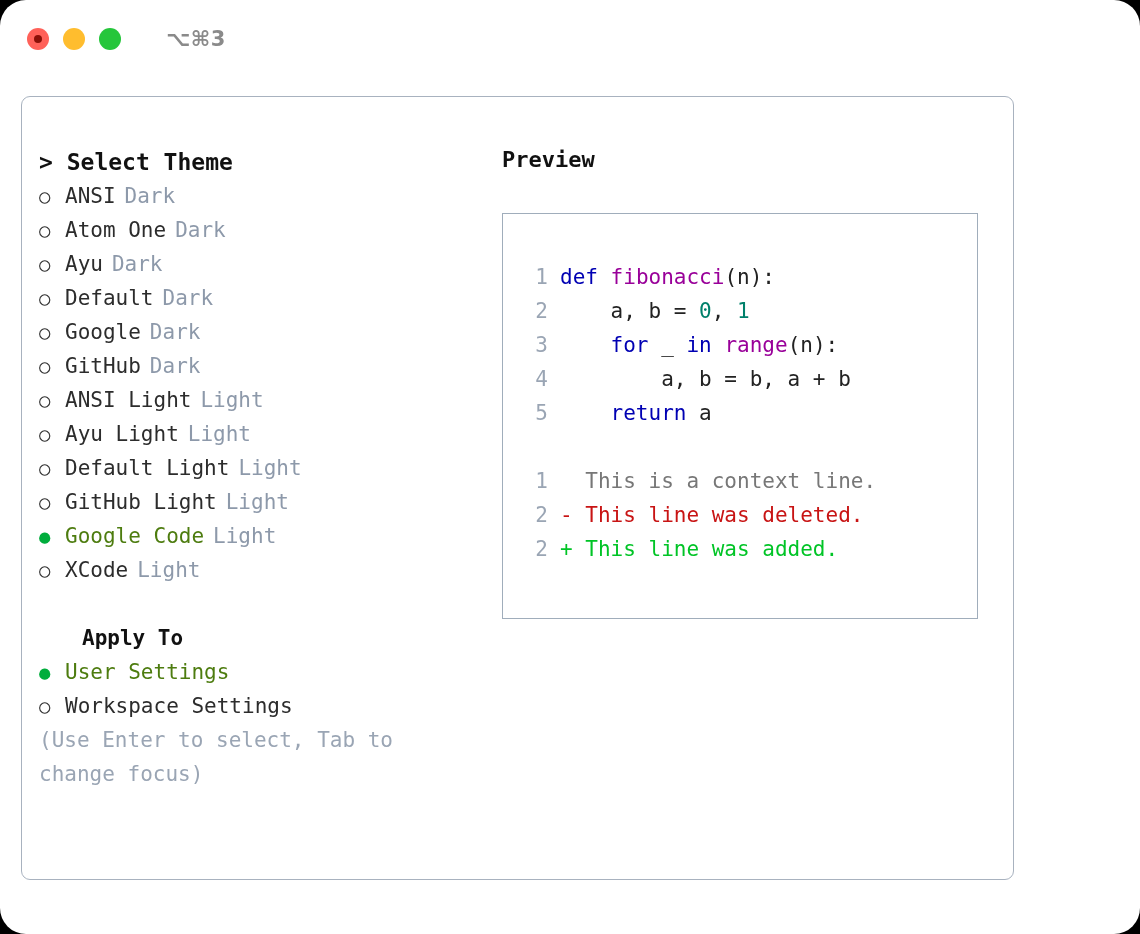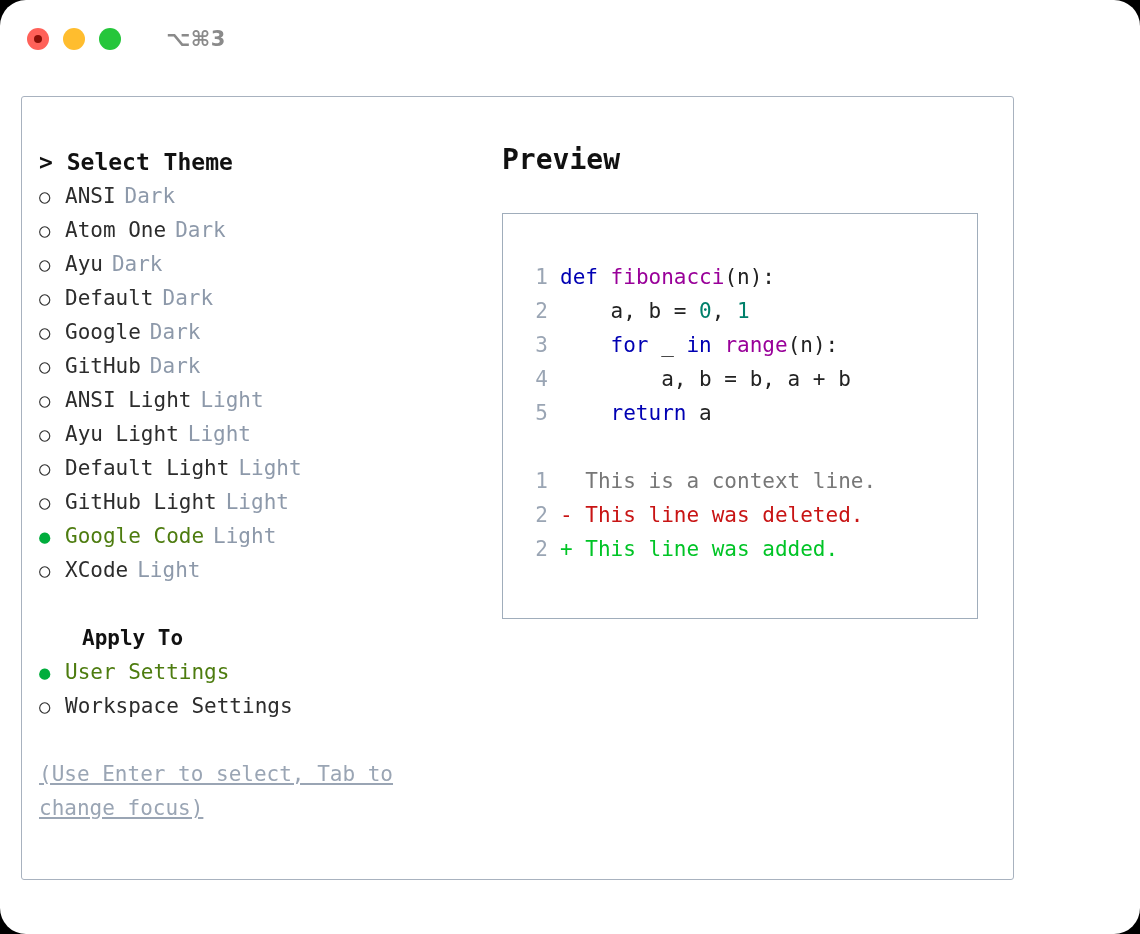--- a/index.html
+++ b/index.html
@@ -67,21 +67,21 @@
   }
 
   
   #main-panel {
     position: absolute;
     left: 21px;
     top: 96px;
     width: 993px;
     height: 784px;
     border: 1.6px solid #a8b2bf;
-    border-radius: 3px;
+    border-radius: 9px;
     background: #ffffff;
   }
 
   #panel-body {
     position: absolute;
     left: 0; top: 0;
     width: 100%; height: 100%;
   }
 
   
@@ -127,38 +127,36 @@
     font-weight: 700;
     color: #111111;
     line-height: 34px;
     margin-left: 43px;
     white-space: pre;
   }
 
   #apply-section { margin-top: 34px; }
 
   #hint-text {
-    margin-top: 34px;
     font-size: 21px;
     color: #9aa5b4;
     line-height: 34px;
     width: 410px;
-    text-decoration: underline;
   }
 
   
   #preview-column {
     position: absolute;
     left: 480px;
     top: 48px;
     width: 500px;
   }
 
   #preview-title {
-    font-size: 28px;
+    font-size: 22px;
     font-weight: 700;
     color: #111111;
     line-height: 30px;
     white-space: pre;
   }
 
   #preview-box {
     margin-top: 38px;
     width: 476px;
     height: 406px;

